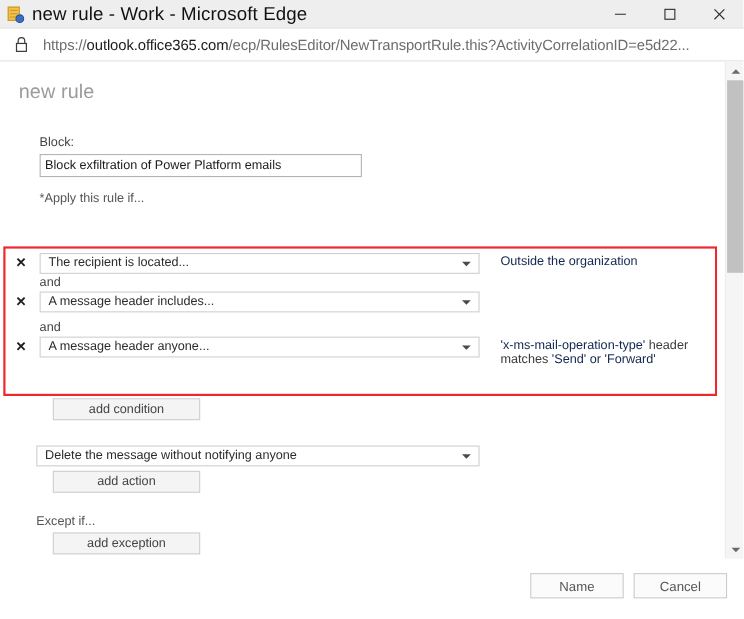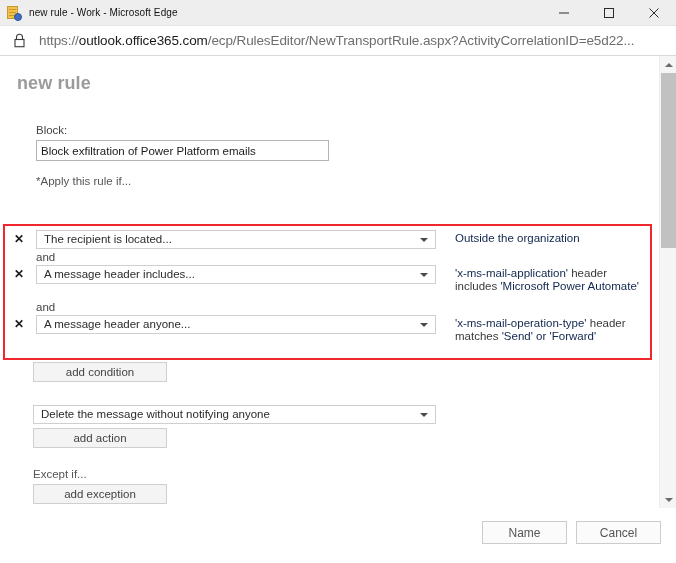--- a/index.html
+++ b/index.html
@@ -52,21 +52,21 @@
   .app-icon .badge {
     position: absolute;
     right: 0; bottom: 0;
     width: 8px; height: 8px;
     background: #3c6fc4;
     border-radius: 50%;
     border: 1px solid #2b539a;
     box-sizing: border-box;
   }
   .title-text {
-    font-size: 10px;
+    font-size: 17px;
     color: #111111;
     white-space: nowrap;
     letter-spacing: 0.1px;
   }
   .win-controls {
     position: absolute;
     right: 0; top: 0;
     height: 25px;
     display: flex;
   }
@@ -121,21 +121,21 @@
     width: 652px;
     height: 452px;
     overflow: hidden;
   }
   .page-title {
     position: absolute;
     left: 17px;
     top: 17px;
     font-size: 18px;
     color: #9b9b9b;
-    font-weight: bold;
+    font-weight: normal;
     letter-spacing: 0.1px;
   }
 
   .form {
     position: absolute;
     left: 0;
     top: 68px;
     width: 652px;
   }
   .label {
@@ -242,21 +242,21 @@
   }
 
   .btn {
     font-family: "Liberation Sans", sans-serif;
     font-size: 11.5px;
     color: #444444;
     background: #f4f4f4;
     border: 1px solid #cfcfcf;
     height: 20px;
     width: 134px;
-    margin-left: 33px;
+    margin-left: 48px;
     cursor: pointer;
     padding: 0;
   }
   .gap-sm { height: 14px; }
   .gap-md { height: 20px; }
 
   .action-combo {
     margin-left: 33px;
     width: 403px;
   }
@@ -358,21 +358,21 @@
   </div>
 </div>
 
 <div class="addressbar">
   <span class="lock-icon">
     <svg width="13" height="15" viewBox="0 0 13 15">
       <path d="M3.5 6.5 V4.2 A3 3 0 0 1 9.5 4.2 V6.5" fill="none" stroke="#3b3b3b" stroke-width="1.1"></path>
       <rect x="2" y="6.5" width="9" height="7.2" fill="none" stroke="#3b3b3b" stroke-width="1.1"></rect>
     </svg>
   </span>
-  <span class="url"><span>https://</span><span class="host">outlook.office365.com</span><span>/ecp/RulesEditor/NewTransportRule.aspx?ActivityCorrelationID=e5d22...</span></span>
+  <span class="url"><span>https://</span><span class="host">outlook.office365.com</span><span>/ecp/RulesEditor/NewTransportRule.this?ActivityCorrelationID=e5d22...</span></span>
 </div>
 
 <div class="page">
 
   <div class="content">
 
     <div class="page-title">new rule</div>
 
     <div class="form">
 
@@ -398,21 +398,20 @@
       </div>
 
       <div class="and-label">and</div>
 
       <div class="cond-row">
         <div class="del-x">✕</div>
         <div class="combo">
           <div class="val">A message header includes...</div>
           <span class="arrow"></span>
         </div>
-        <div class="cond-links"><a>'x-ms-mail-application'</a><span> header includes </span><a>'Microsoft Power Automate'</a></div>
       </div>
 
       <div class="and-label" style="margin-top:8px">and</div>
 
       <div class="cond-row">
         <div class="del-x">✕</div>
         <div class="combo">
           <div class="val">A message header anyone...</div>
           <span class="arrow"></span>
         </div>

